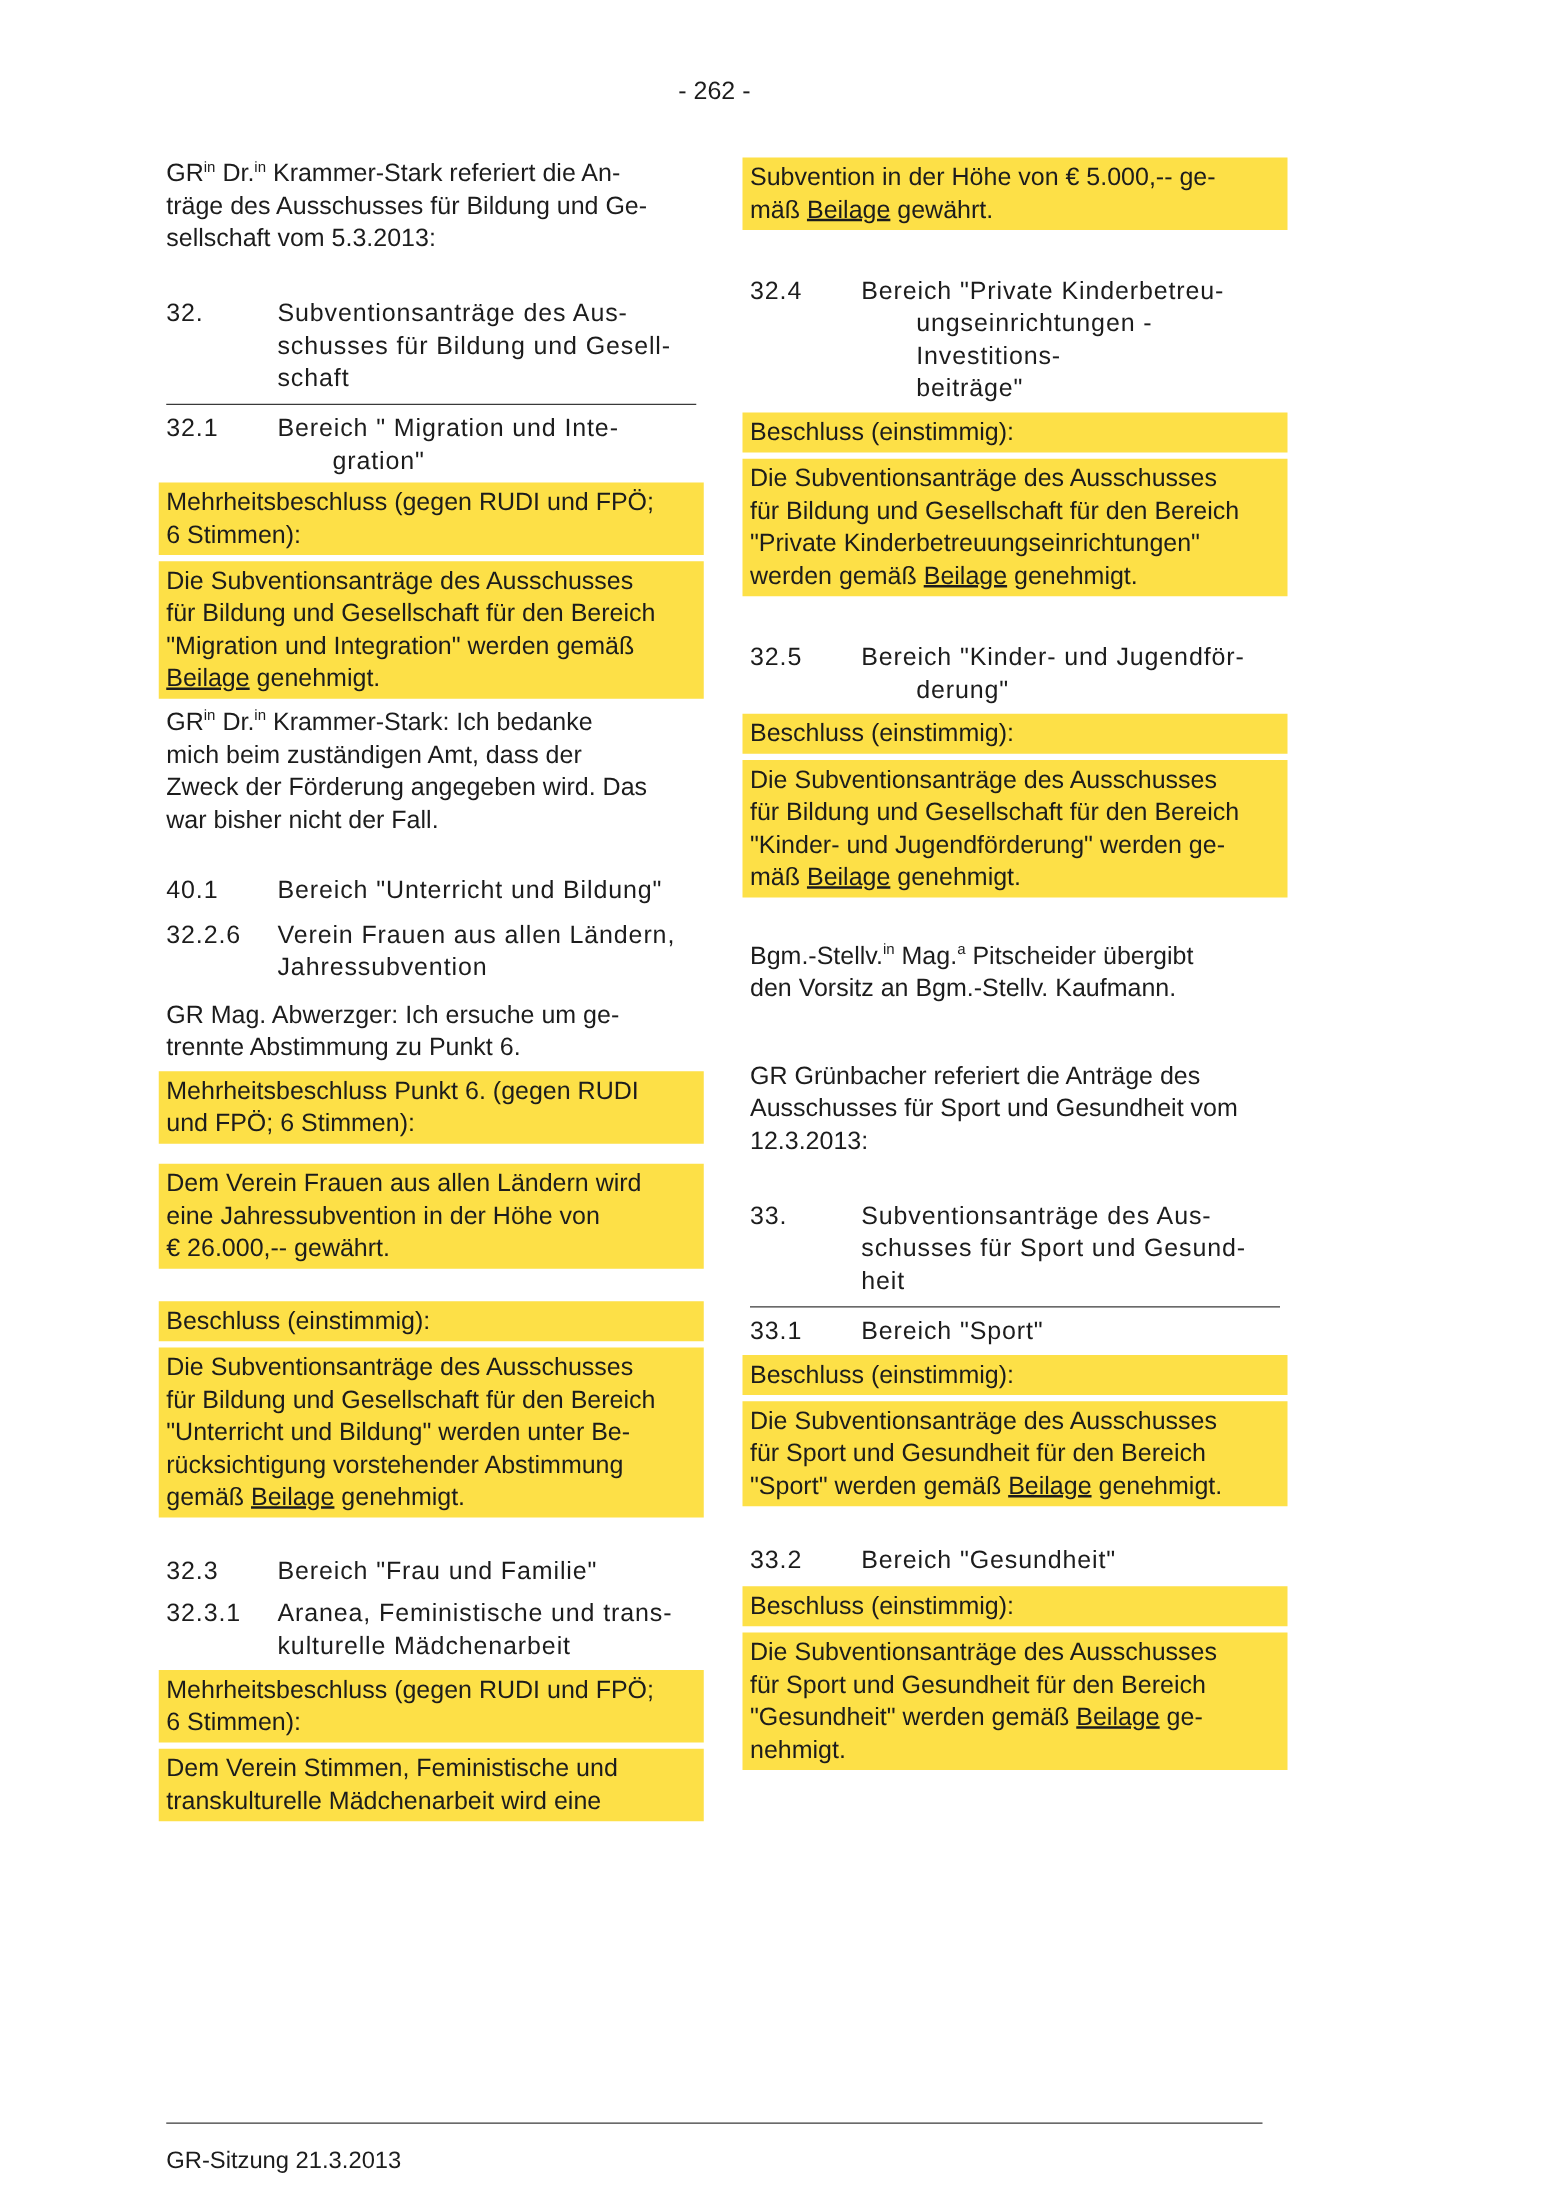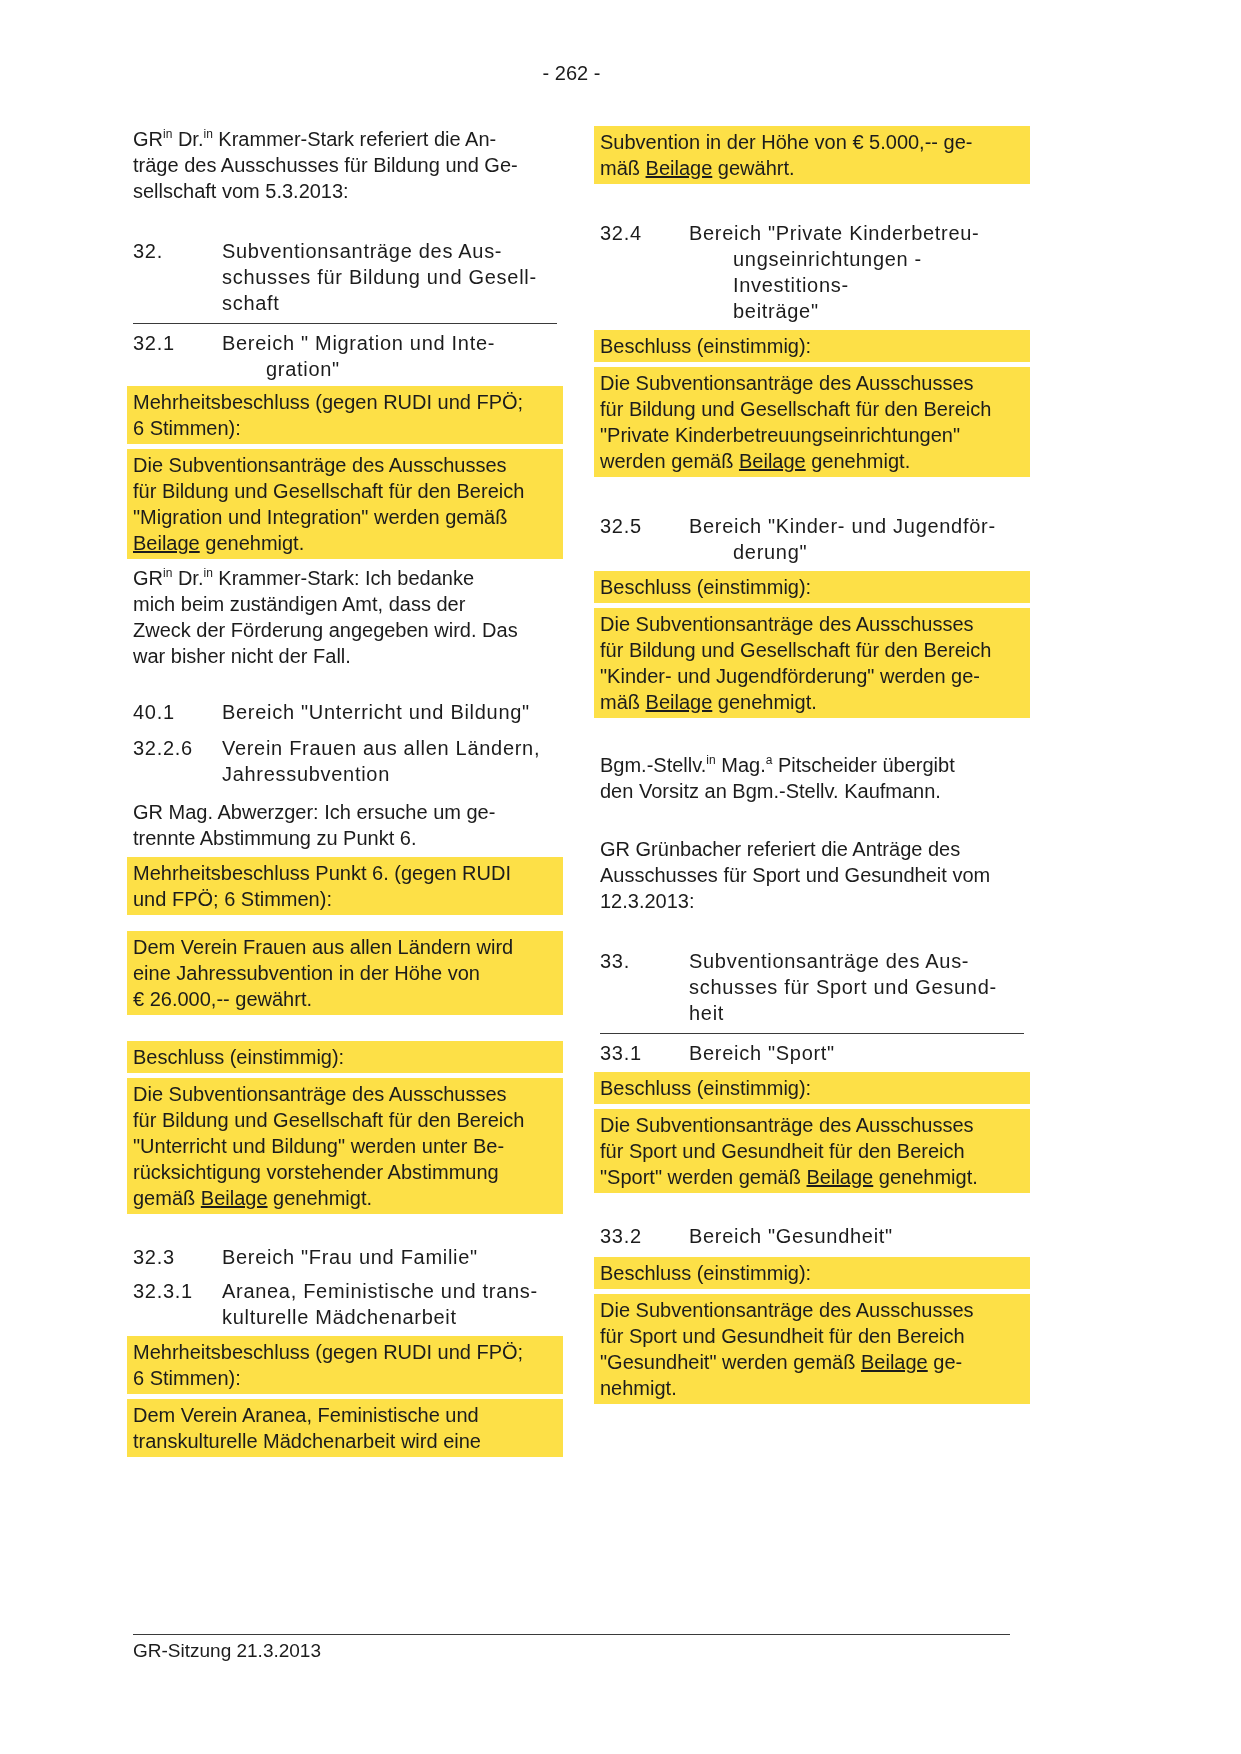--- a/index.html
+++ b/index.html
@@ -44,24 +44,24 @@
   .h-title.deep { padding-left: 44px; text-indent: -44px; }
   .rule {
     border-bottom: 1.6px solid #3a3a3a;
     padding-bottom: 7px;
   }
   .u { text-decoration: underline; }
   sup { font-size: 0.6em; vertical-align: super; line-height: 0; }
   .footer {
     position: absolute;
     left: 133px;
-    top: 1634px;
+    top: 1698px;
     width: 877px;
     border-top: 1.6px solid #3a3a3a;
-    padding-top: 5px;
+    padding-top: 19px;
     font-size: 19px;
   }
 </style>
 </head>
 <body>
 
 <div class="page-number">- 262 -</div>
 
 <div class="col col-left">
 
@@ -131,21 +131,21 @@
 
   <div class="heading" style="margin-bottom:6px">
     <span class="h-num">32.3.1</span>
     <span class="h-title">Aranea, Feministische und trans-
 kulturelle Mädchenarbeit</span>
   </div>
 
   <p class="para gray" style="margin-bottom:5px">Mehrheitsbeschluss (gegen RUDI und FPÖ;
 6 Stimmen):</p>
 
-  <p class="para gray">Dem Verein Aranea, Feministische und
+  <p class="para gray">Dem Verein Stimmen, Feministische und
 transkulturelle Mädchenarbeit wird eine</p>
 
 </div>
 
 <div class="col col-right">
 
   <p class="para gray" style="margin-bottom:36px"><span>Subvention in der Höhe von € 5.000,-- ge-
 mäß </span><span class="u">Beilage</span><span> gewährt.</span></p>
 
   <div class="heading" style="margin-bottom:6px">
@@ -168,21 +168,21 @@
 derung"</span>
   </div>
 
   <p class="para gray" style="margin-bottom:5px">Beschluss (einstimmig):</p>
 
   <p class="para gray" style="margin-bottom:34px"><span>Die Subventionsanträge des Ausschusses
 für Bildung und Gesellschaft für den Bereich
 "Kinder- und Jugendförderung" werden ge-
 mäß </span><span class="u">Beilage</span><span> genehmigt.</span></p>
 
-  <p class="para" style="margin-bottom:32px"><span>Bgm.-Stellv.</span><sup>in</sup><span> Mag.</span><sup>a</sup><span> Pitscheider übergibt
+  <p class="para" style="margin-bottom:44px"><span>Bgm.-Stellv.</span><sup>in</sup><span> Mag.</span><sup>a</sup><span> Pitscheider übergibt
 den Vorsitz an Bgm.-Stellv. Kaufmann.</span></p>
 
   <p class="para" style="margin-bottom:34px">GR Grünbacher referiert die Anträge des
 Ausschusses für Sport und Gesundheit vom
 12.3.2013:</p>
 
   <div class="heading rule" style="margin-bottom:6px">
     <span class="h-num">33.</span>
     <span class="h-title">Subventionsanträge des Aus-
 schusses für Sport und Gesund-

